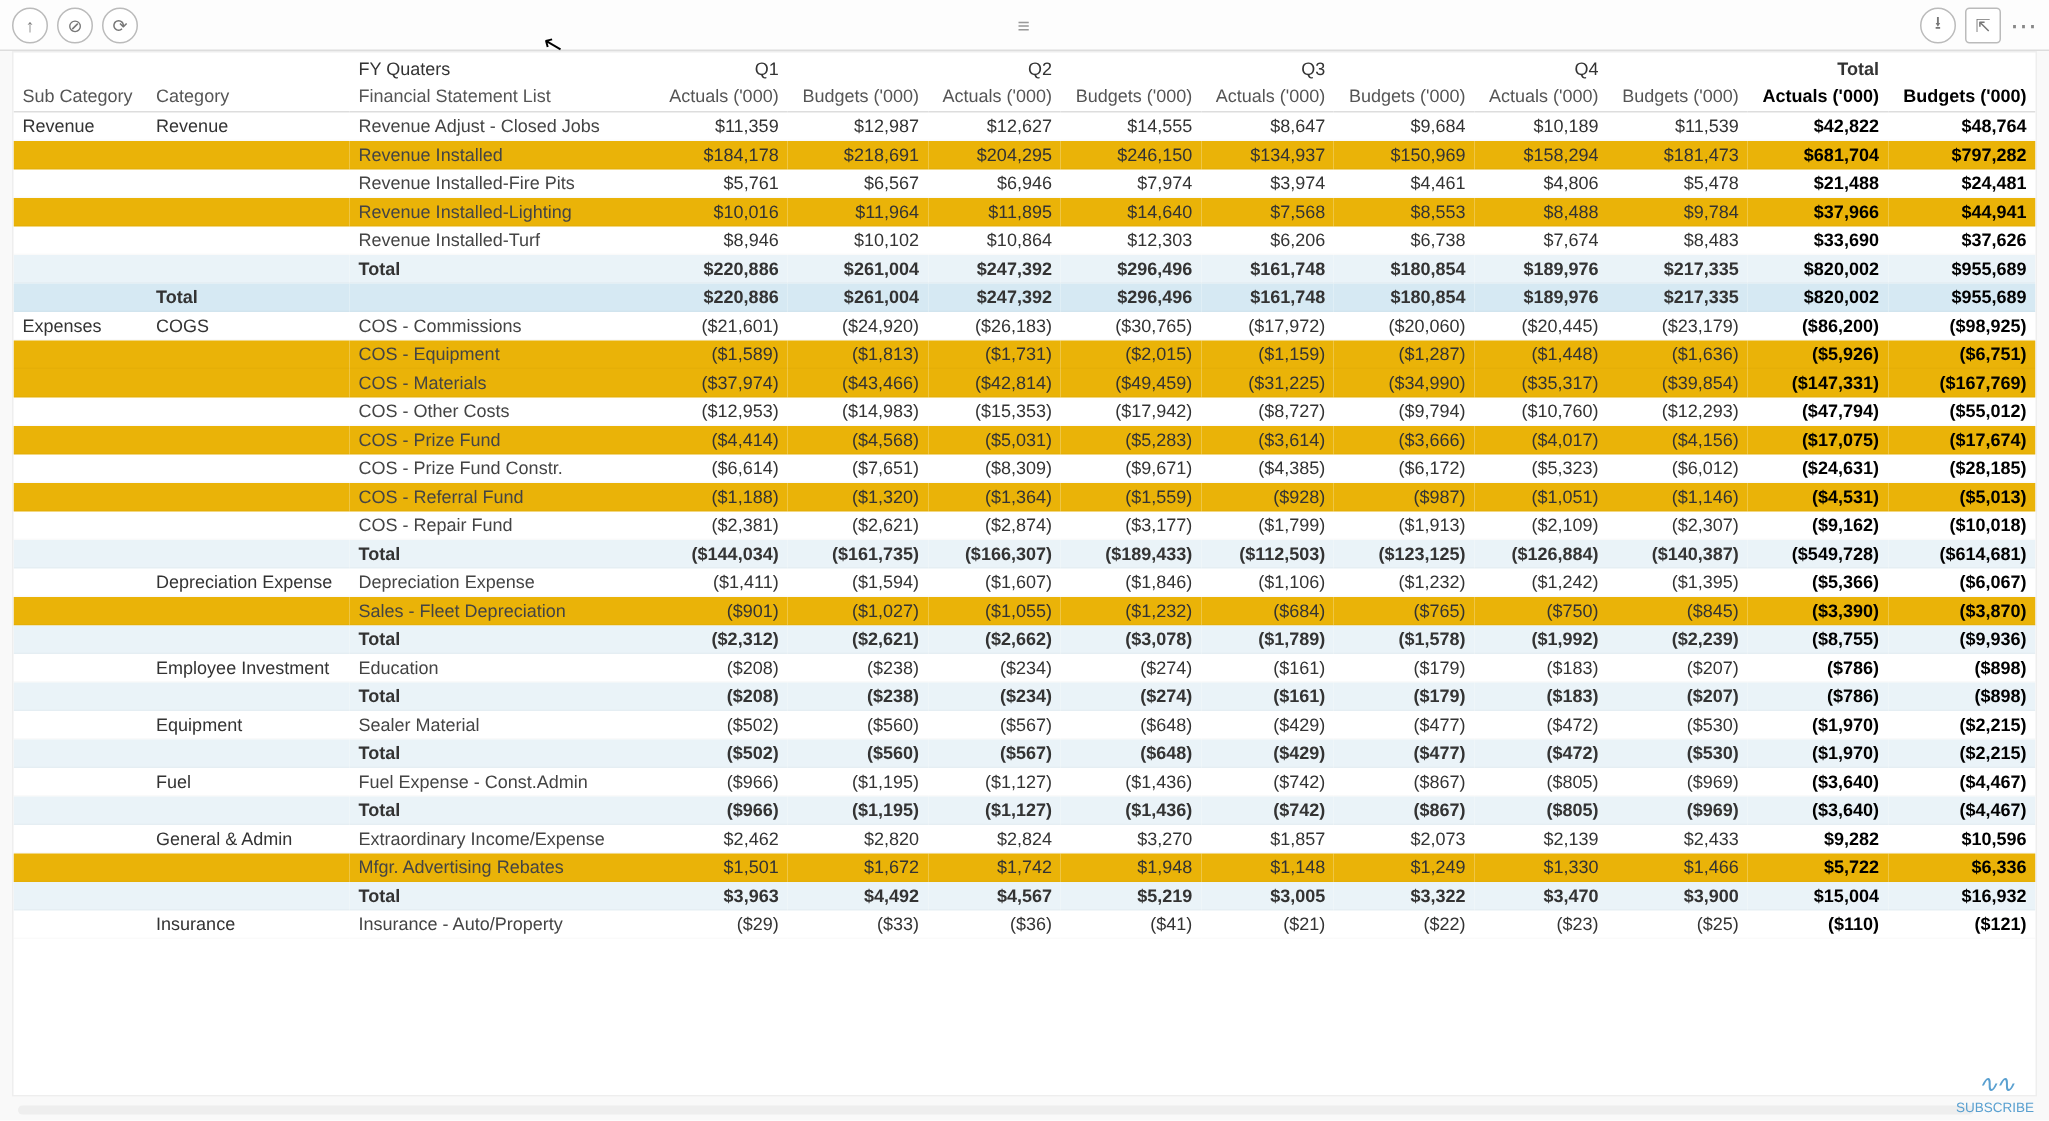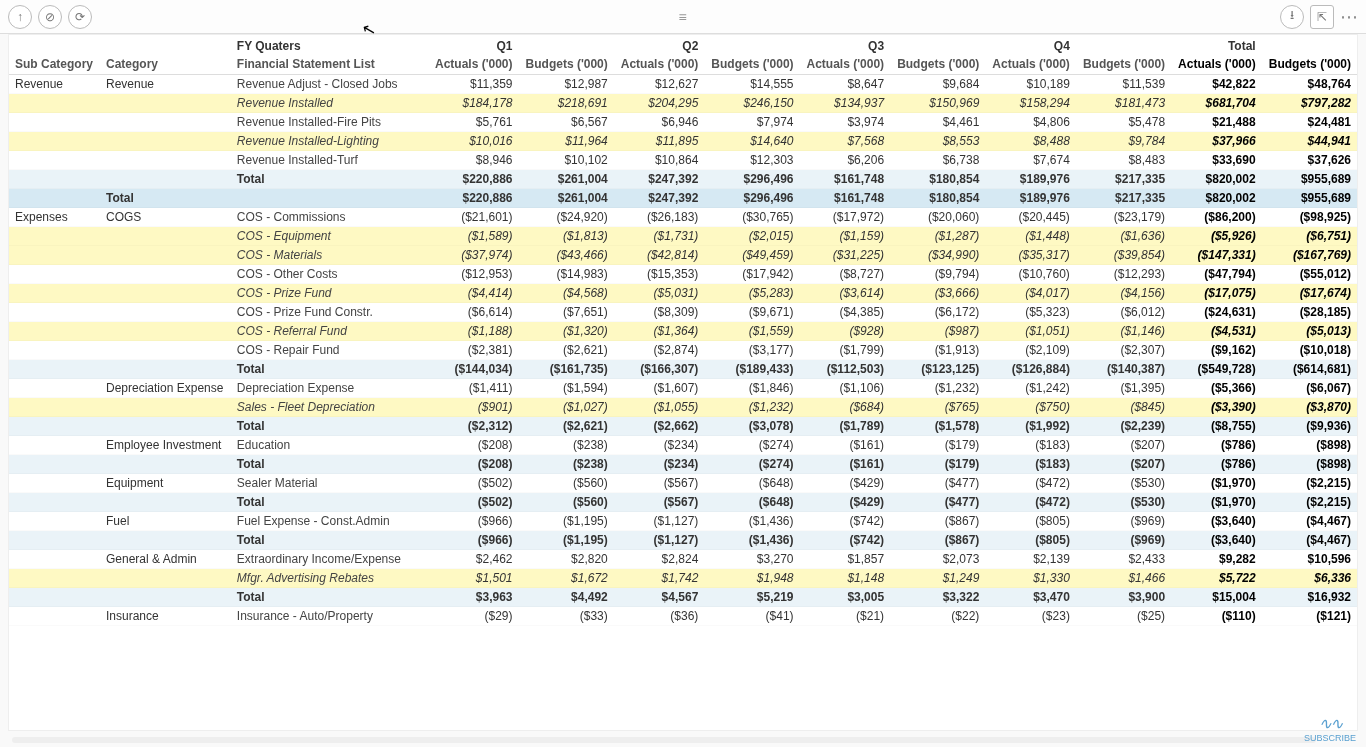--- a/index.html
+++ b/index.html
@@ -33,33 +33,33 @@
   color: #777; font-size: 12px; cursor: pointer;
   background: #fff;
 }
 .drag-handle { letter-spacing: 1px; font-size: 14px; color: #999; cursor: grab;}
 .report {
   position: absolute; top: 34px; bottom: 16px; left: 8px; right: 8px;
   overflow: auto; background: #fff; border: 1px solid #eee;
 }
 table { border-collapse: collapse; width: 100%; font-size: 12px; }
 th, td { padding: 2px 6px; white-space: nowrap; }
-thead th { text-align: left; color: #555; font-weight: 700; }
+thead th { text-align: left; color: #555; font-weight: 400; }
 thead tr.grp th { padding-top: 4px; color: #333; }
 thead tr.hdr th { border-bottom: 1px solid #ddd; padding-bottom: 3px; }
 tbody td { border-bottom: 1px solid rgba(0,0,0,0.02); }
 .c-sub { width: 85px; }
 .c-cat { width: 125px; }
 .c-line { width: 195px; }
 .c-num { text-align: right; width: 85px; }
 .tot-col { font-weight: 600; color: #000; }
 tr.cat-total td { background: #eaf3f8; font-weight: 700; }
 tr.sub-total td { background: #d6e9f3; font-weight: 700; }
 tr.line td.line-name { color: #444; margin-top: 28px; }
-tr.alt { background: #fef9c3; font-style: italic; }
+tr.alt { background: #eab308; }
 .cursor-arrow {
   position: absolute; top: 20px; left: 362px; font-size: 16px; color:#000;
   pointer-events: none; transform: rotate(-15deg);
 }
 .bottom-scroll {
   position: absolute; bottom: 4px; left: 12px; right: 50px;
   height: 6px; background: #eee; border-radius: 3px;
 }
 .corner-logo {
   position: absolute; bottom: 4px; right: 10px; font-size: 9px; color:#5aa0d0;

